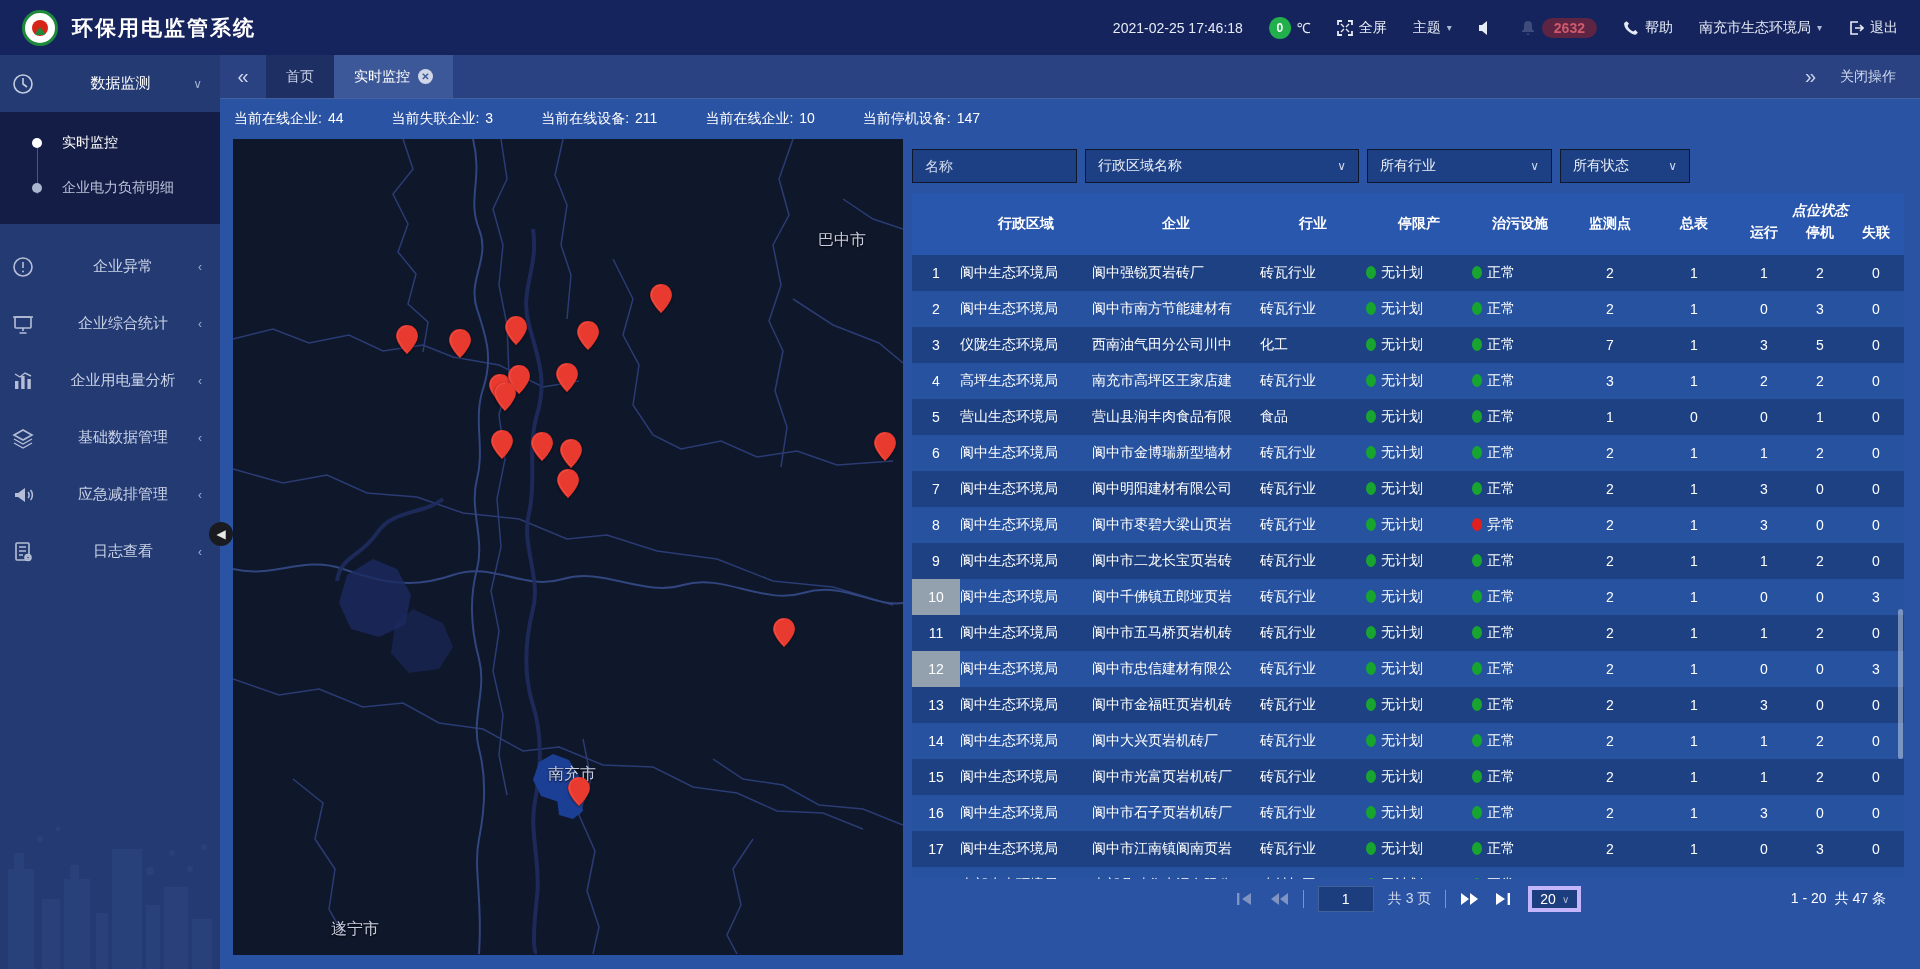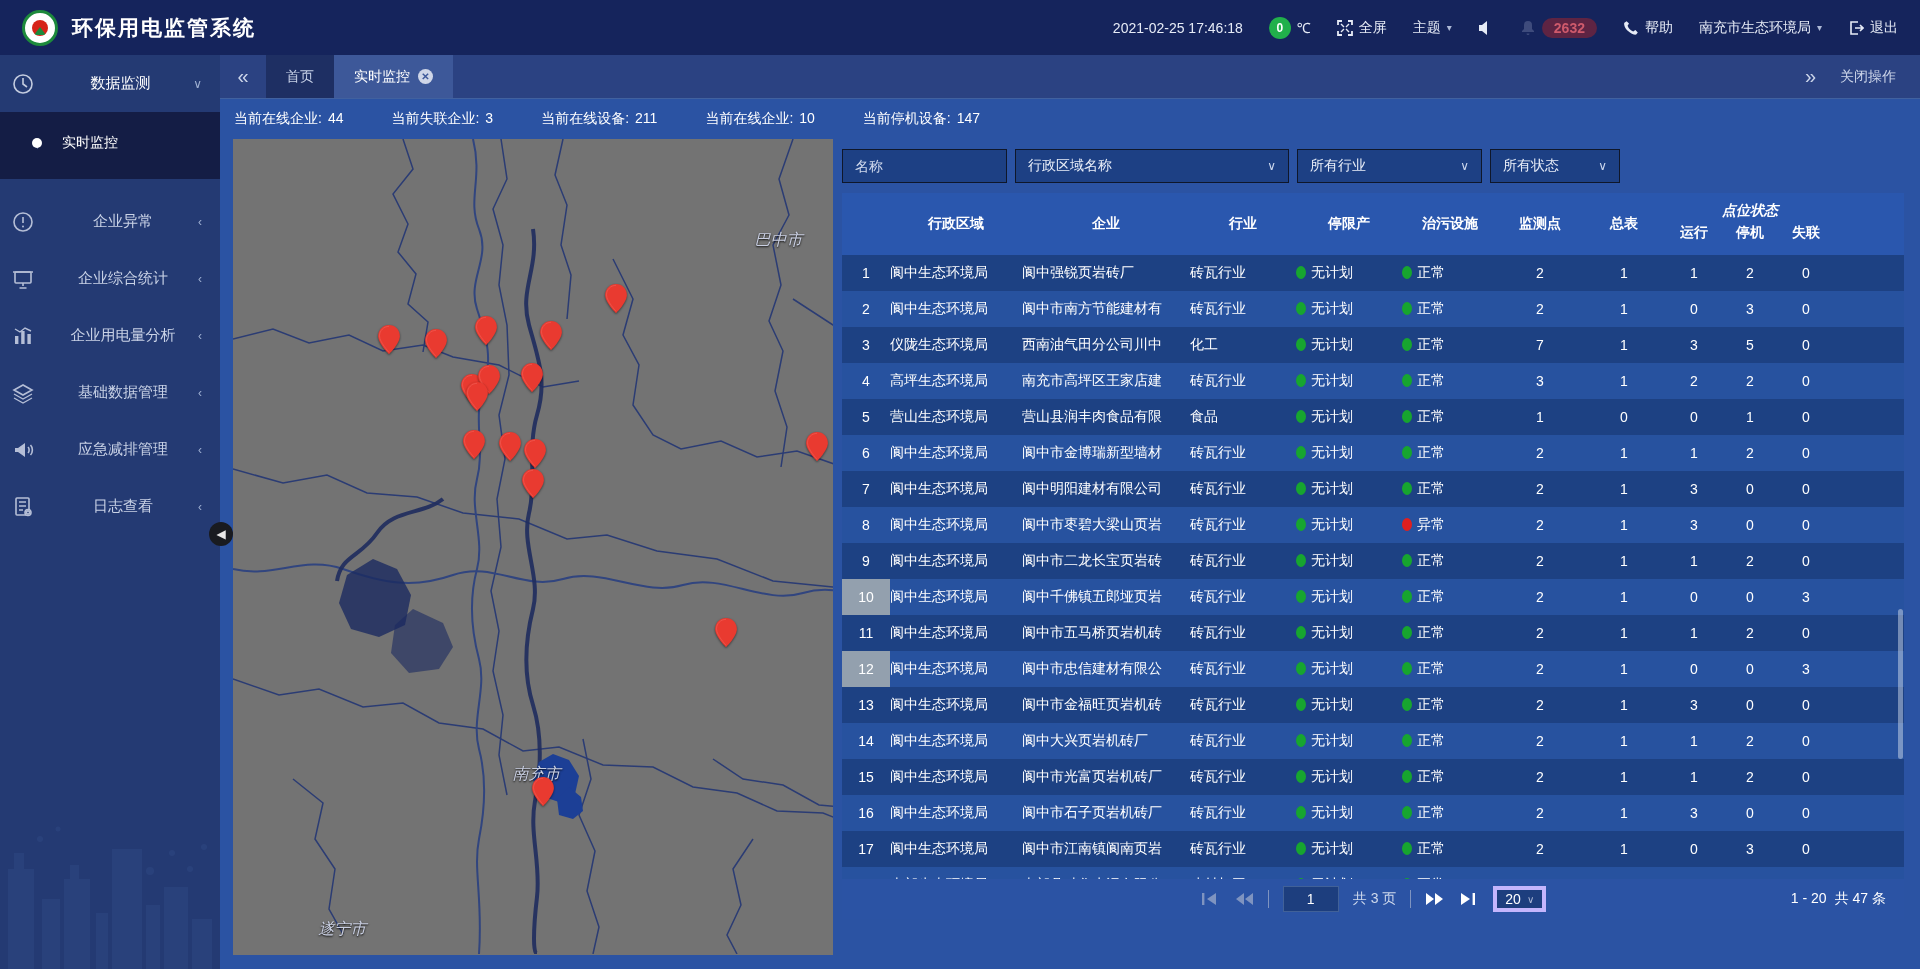--- a/index.html
+++ b/index.html
@@ -70,21 +70,21 @@
 
   
   .statsbar { height:40px; display:flex; align-items:center; gap:48px; padding-left:14px;
     color:#fff; font-size:14px; }
   .stat-item { display:flex; gap:6px; }
 
   
   .content-area { flex:1; display:flex; padding:0 16px 14px 13px; gap:9px; min-height:0; }
 
   
-  .map-panel { width:600px; flex:none; position:relative; background:#737373; overflow:hidden;font-style:italic; }
+  .map-panel { width:670px; flex:none; position:relative; background:#0f172a; overflow:hidden; }
   .map-lines { position:absolute; inset:0; }
   .map-label { position:absolute; color:#c9cfe2; font-size:16px; transform:translate(-50%,-50%);
     text-shadow:0 1px 2px #000; white-space:nowrap; }
   .pin { position:absolute; width:22px; height:29px; transform:translate(-50%,-100%); }
   .pin svg { width:100%; height:100%; display:block; filter:drop-shadow(0 1px 1px rgba(0,0,0,.5)); }
 
   
   .table-panel { flex:1; position:relative; display:flex; flex-direction:column; min-width:0; }
   .filter-row { display:flex; gap:8px; margin:10px 0 10px 0; }
   .f-input, .f-select { height:34px; background:#1d4084; border:1px solid #0f172a; color:#e9eef8;
@@ -210,20 +210,24 @@
           </svg>
         </span>
       <span class="g-label">数据监测</span>
       <span class="g-caret">∨</span>
     </div>
     <div class="submenu">
       <div class="tree-line"></div>
       <div class="sub-item active">
         <span class="dot"></span>
         <span>实时监控</span>
+      </div>
+      <div class="sub-item">
+        <span class="dot"></span>
+        <span>企业电力负荷明细</span>
       </div>
     </div>
     <div class="side-group" style="margin-top:14px">
       <span class="g-icon">
         <svg viewBox="0 0 22 22" fill="none" stroke="#cfd6e8" stroke-width="1.6">
           <circle cx="11" cy="11" r="9"></circle>
             <path d="M11 6v6"></path>
             <circle cx="11" cy="15.5" r="1" fill="#cfd6e8" stroke="none"></circle>
           </svg>
         </span>

